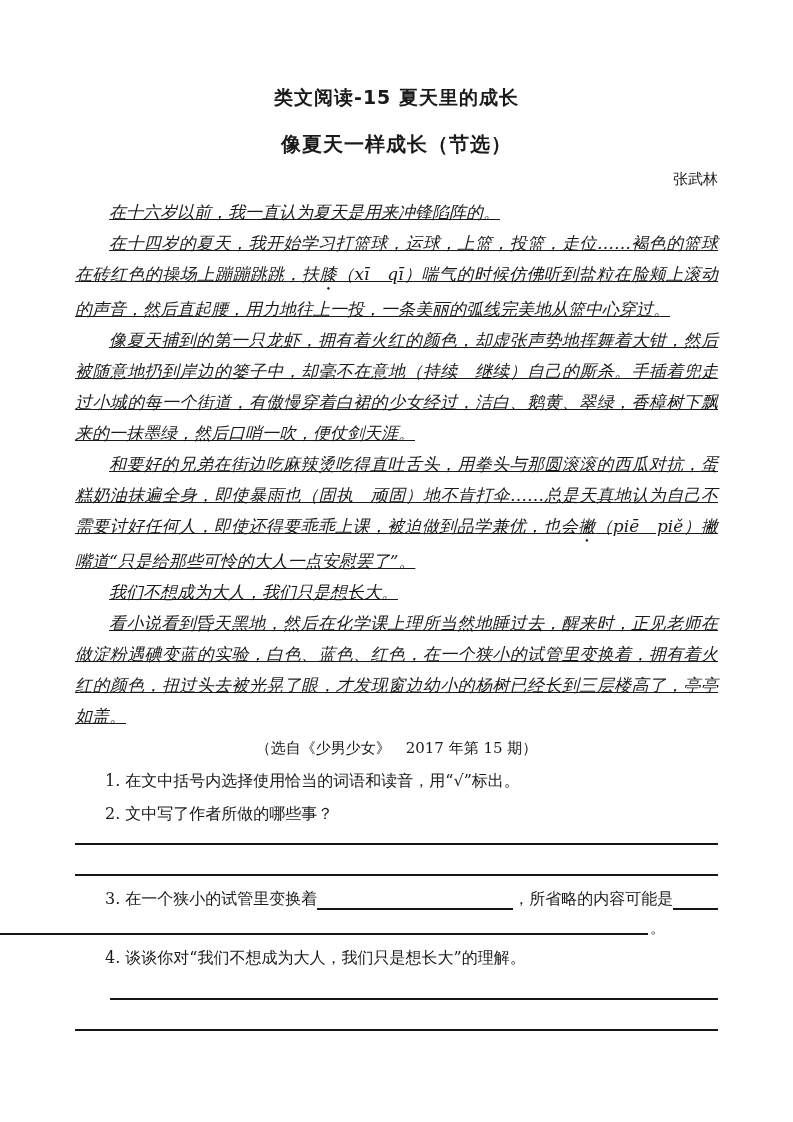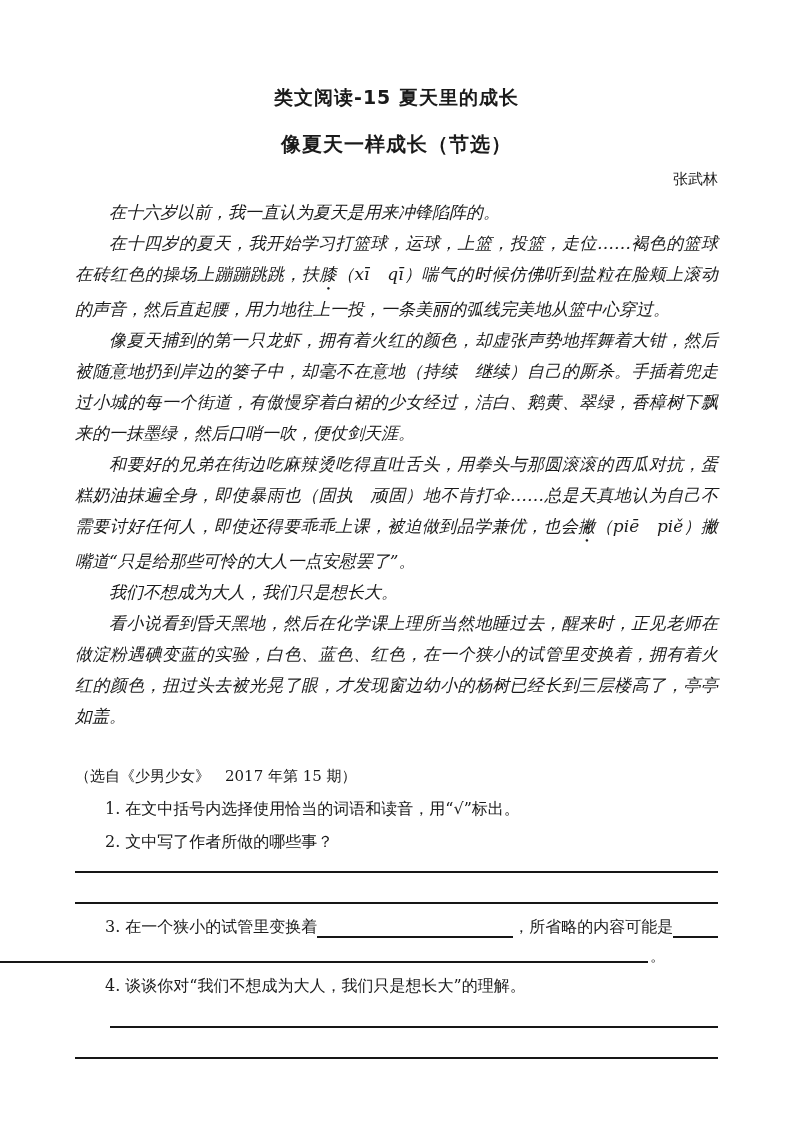--- a/index.html
+++ b/index.html
@@ -31,41 +31,40 @@
     line-height:26px;
     text-align:center;
     letter-spacing:1px;
   }
   .author{
     margin-top:12px;
     font-size:15px;
     line-height:20px;
     text-align:right;
   }
-  .article{margin-top:8px;}
+  .article{margin-top:8px;text-decoration:underline;}
   .para{
     margin:0;
     font-size:17px;
     line-height:31px;
     text-indent:2em;
     text-align:justify;
     font-style:italic; 
   }
   .em-dot{
     -webkit-text-emphasis:filled dot;
     -webkit-text-emphasis-position:under left;
     text-emphasis:filled dot;
     text-emphasis-position:under left;
   }
   .citation{
     font-size:15px;
     line-height:32px;
-    text-align:left;
+    text-align:center;
     font-style:normal;
-    margin-top:28px;
   }
   .questions{font-size:16px;}
   .q-row{
     display:flex;
     align-items:baseline;
     padding-left:30px;
     line-height:33px;
     white-space:nowrap;
   }
   .q-num{margin-right:5px;}

